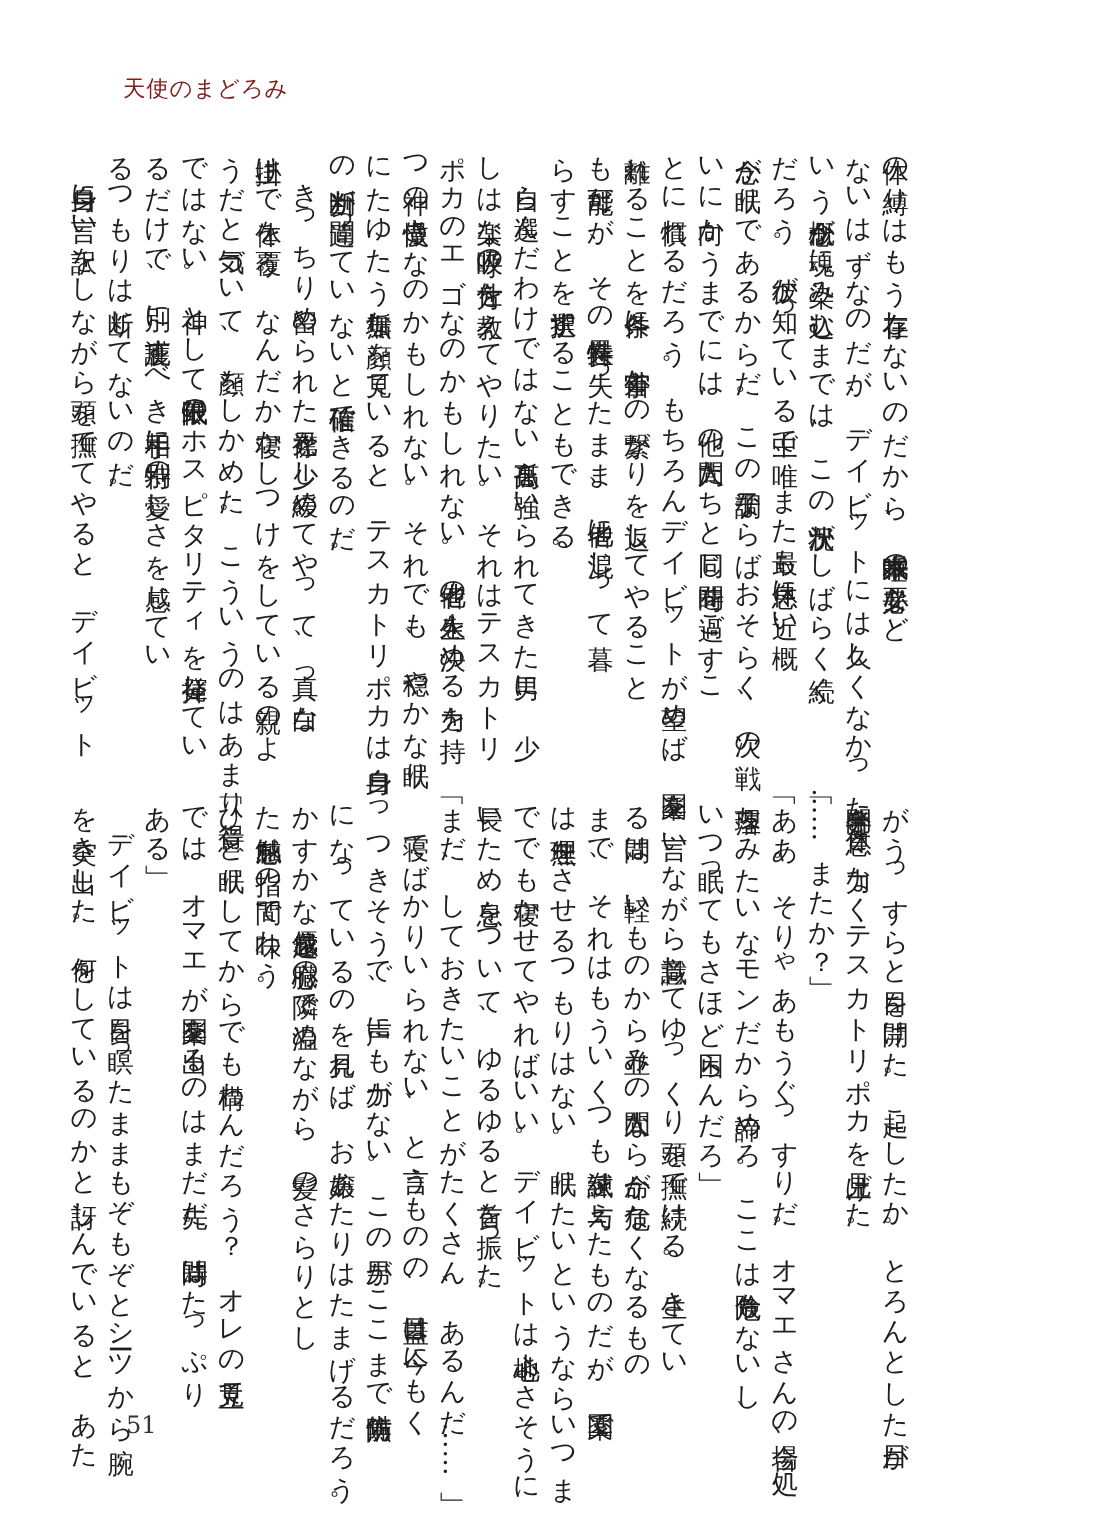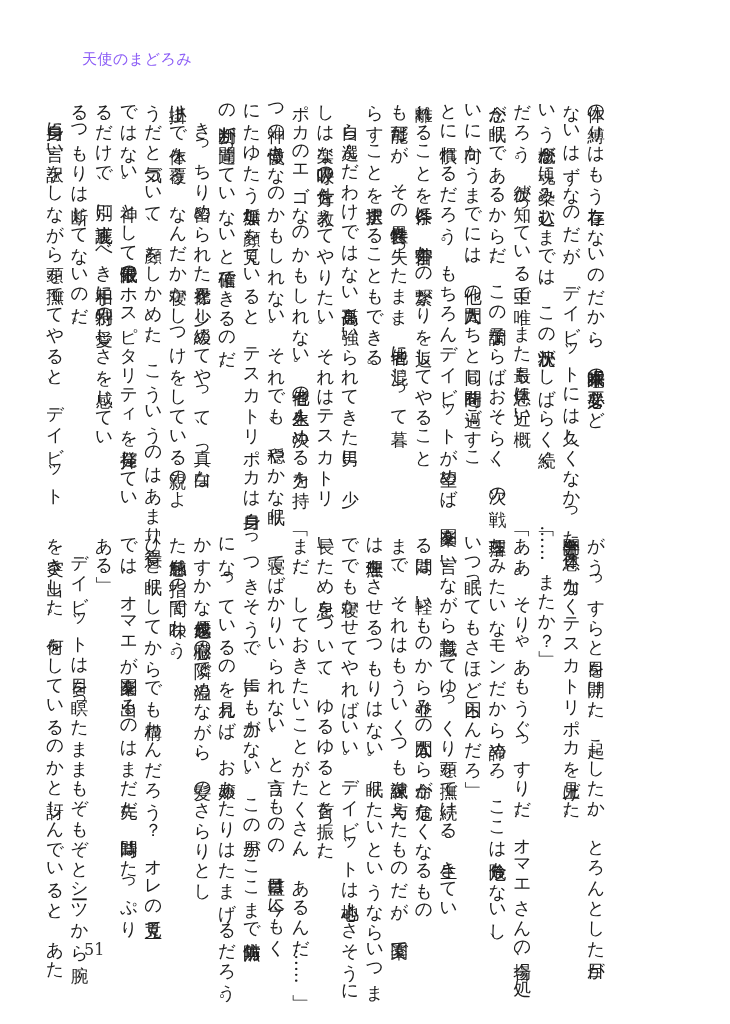--- a/index.html
+++ b/index.html
@@ -14,21 +14,21 @@
       overflow: hidden;
       font-family: "DejaVu Serif", "Liberation Serif", serif;
       color: #1e1e1e;
     }
     .running-head {
       position: absolute;
       left: 82px;
       top: 50px;
       font-size: 15px;
       letter-spacing: 0.5px;
-      color: #8b5cf6;
+      color: #7f1d1d;
       text-align: center;
     }
     .page-number {
       position: absolute;
       left: 84px;
       top: 940px;
       font-size: 16px;
       color: #333;
     }
     .block {

